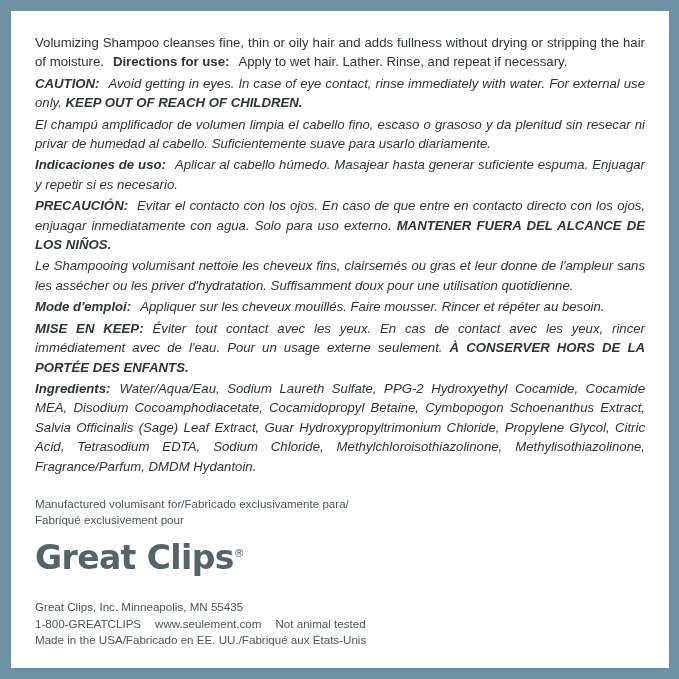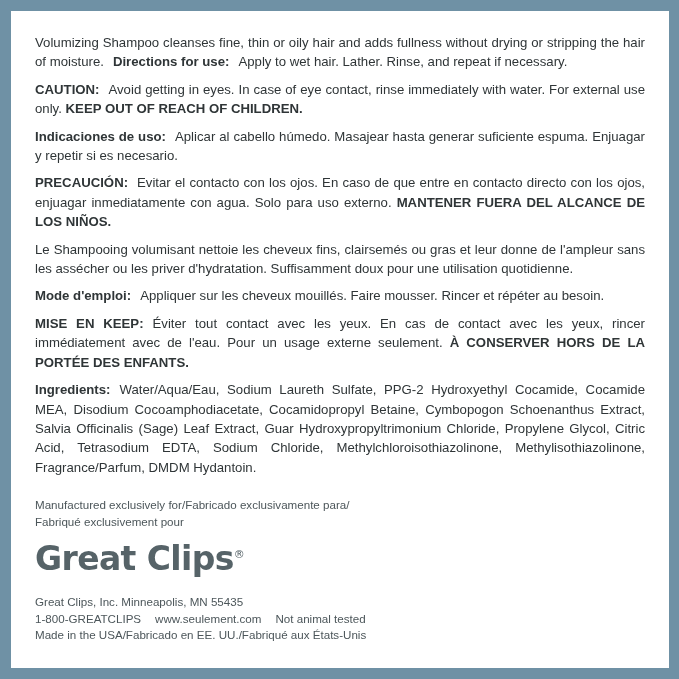--- a/index.html
+++ b/index.html
@@ -28,41 +28,42 @@
     color: #2f3537;
     font-size: 13.2px;
     line-height: 19.4px;
     text-align: justify;
     text-justify: inter-word;
   }
   .para {
     margin: 0 0 0 0;
   }
   .para + .para {
-    margin-top: 8px;
+    margin-top: 2px;
+    font-style: italic;
   }
   .b {
     font-weight: bold;
   }
   .spacer-sm {
     display: inline-block;
     width: 9px;
   }
   .ingredients {
     margin-top: 8px;
   }
   .mfg-block {
     margin-top: 20px;
     color: #4c565a;
     font-size: 11.6px;
     line-height: 16.5px;
   }
   .brand {
     margin-top: 6px;
-    margin-bottom: 0;
+    margin-bottom: 6px;
     color: #566368;
     font-family: "DejaVu Sans", sans-serif;
     font-size: 33px;
     font-weight: bold;
     letter-spacing: -0.6px;
     line-height: 38px;
     position: relative;
     display: inline-block;
   }
   .brand .reg {
@@ -94,20 +95,21 @@
 
     <p class="para">
       <span>Volumizing Shampoo cleanses fine, thin or oily hair and adds fullness without drying or stripping the hair of moisture.</span><span class="spacer-sm"></span><span class="b">Directions for use:</span><span class="spacer-sm"></span><span>Apply to wet hair. Lather. Rinse, and repeat if necessary.</span>
     </p>
 
     <p class="para">
       <span class="b">CAUTION:</span><span class="spacer-sm"></span><span>Avoid getting in eyes. In case of eye contact, rinse immediately with water. For external use only.</span>
       <span class="b">KEEP OUT OF REACH OF CHILDREN.</span>
     </p>
 
+    <p class="para">El champú amplificador de volumen limpia el cabello fino, escaso o grasoso y da plenitud sin resecar ni privar de humedad al cabello. Suficientemente suave para usarlo diariamente.</p>
 
     <p class="para">
       <span class="b">Indicaciones de uso:</span><span class="spacer-sm"></span><span>Aplicar al cabello húmedo. Masajear hasta generar suficiente espuma. Enjuagar y repetir si es necesario.</span>
     </p>
 
     <p class="para">
       <span class="b">PRECAUCIÓN:</span><span class="spacer-sm"></span><span>Evitar el contacto con los ojos. En caso de que entre en contacto directo con los ojos, enjuagar inmediatamente con agua. Solo para uso externo.</span>
       <span class="b">MANTENER FUERA DEL ALCANCE DE LOS NIÑOS.</span>
     </p>
 
@@ -122,21 +124,21 @@
       <span class="b">À CONSERVER HORS DE LA PORTÉE DES ENFANTS.</span>
     </p>
 
     <p class="para ingredients">
       <span class="b">Ingredients:</span><span class="spacer-sm"></span><span>Water/Aqua/Eau, Sodium Laureth Sulfate, PPG-2 Hydroxyethyl Cocamide, Cocamide MEA, Disodium Cocoamphodiacetate, Cocamidopropyl Betaine, Cymbopogon Schoenanthus Extract, Salvia Officinalis (Sage) Leaf Extract, Guar Hydroxypropyltrimonium Chloride, Propylene Glycol, Citric Acid, Tetrasodium EDTA, Sodium Chloride, Methylchloroisothiazolinone, Methylisothiazolinone, Fragrance/Parfum, DMDM Hydantoin.</span>
     </p>
 
   </div>
 
   <div class="mfg-block">
-    <div>Manufactured exclusively for/Fabricado exclusivamente para/</div>
+    <div>Manufactured volumisant for/Fabricado exclusivamente para/</div>
     <div>Fabriqué exclusivement pour</div>
   </div>
 
   <div class="brand"><span>Great Clips</span><span class="reg">®</span></div>
 
   <div class="footer-lines">
     <div>Great Clips, Inc. Minneapolis, MN 55435</div>
     <div><span>1-800-GREATCLIPS</span><span class="inline-gap"></span><span>www.seulement.com</span><span class="inline-gap"></span><span>Not animal tested</span></div>
     <div>Made in the USA/Fabricado en EE. UU./Fabriqué aux États-Unis</div>
   </div>

